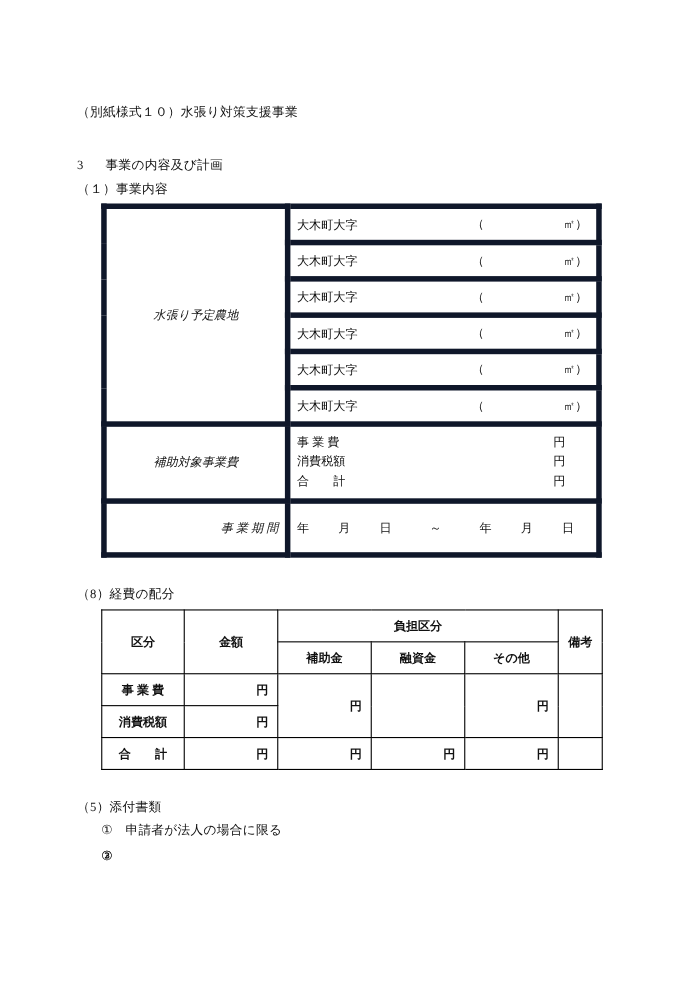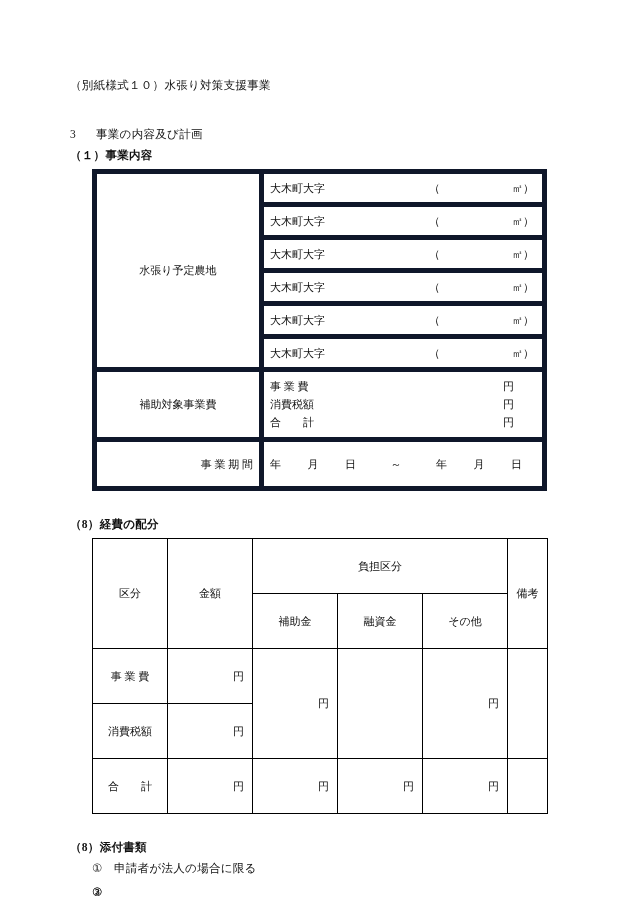--- a/index.html
+++ b/index.html
@@ -19,56 +19,56 @@
   .page {
     position: relative;
     width: 630px;
     height: 903px;
     box-sizing: border-box;
     padding: 78px 70px 0 70px;
   }
   .form-title {
     font-size: 11.5px;
     letter-spacing: 0.3px;
-    margin: 0 0 34px 0;
+    margin: 16px 0 34px 0;
   }
   .section-head {
     font-size: 11.5px;
     letter-spacing: 0.3px;
     margin: 18px 0 6px 0;
   }
   .section-head .num {
     display: inline-block;
     width: 26px;
   }
   .sub-head {
     font-size: 11.5px;
     letter-spacing: 0.3px;
     margin: 0 0 6px 0;
     padding-left: 0px;
-    font-weight: bold;
   }
   table {
     border-collapse: collapse;
     table-layout: fixed;
   }
   .tbl1 {
     width: 455px;
     margin-left: 22px;
   }
   .tbl1 td {
     border: 5px solid #0f172a;
     height: 28px;
     font-size: 11px;
     padding: 0 6px;
     vertical-align: middle;
   }
   .tbl1 td.label {
     text-align: center;
     width: 150px;
+    font-style: italic;
   }
   .tbl1 td.landrow {
     position: relative;
   }
   .landrow .place {
     display: inline-block;
   }
   .landrow .paren {
     position: absolute;
     left: 165px;
@@ -106,23 +106,23 @@
   .block-2 { margin-bottom: 26px; }
 
   .tbl2 {
     width: 455px;
     margin-left: 22px;
   }
   .tbl2 td, .tbl2 th {
     border: 1px solid #000;
     font-size: 11px;
     text-align: center;
-    font-weight: normal;
+    font-weight: bold;
     height: 24px;
-    padding: 15px 4px;
+    padding: 2px 4px;
   }
   .tbl2 .money {
     text-align: right;
     padding-right: 8px;
   }
   .note-list {
     margin: 0;
     padding: 0;
     list-style: none;
   }
@@ -262,21 +262,21 @@
       <td>合　　計</td>
       <td class="money">円</td>
       <td class="money">円</td>
       <td class="money">円</td>
       <td class="money">円</td>
       <td></td>
     </tr>
   </tbody>
     </table>
 
-  <div class="sub-head">（8）添付書類</div>
+  <div class="sub-head">（5）添付書類</div>
 
   <ul class="note-list">
     <li>
       <span class="marker">①</span><span>申請者が法人の場合に限る</span>
     </li>
     <li>
       <span class="marker">②</span>
     </li>
     <li>
       <span class="marker">③</span>

